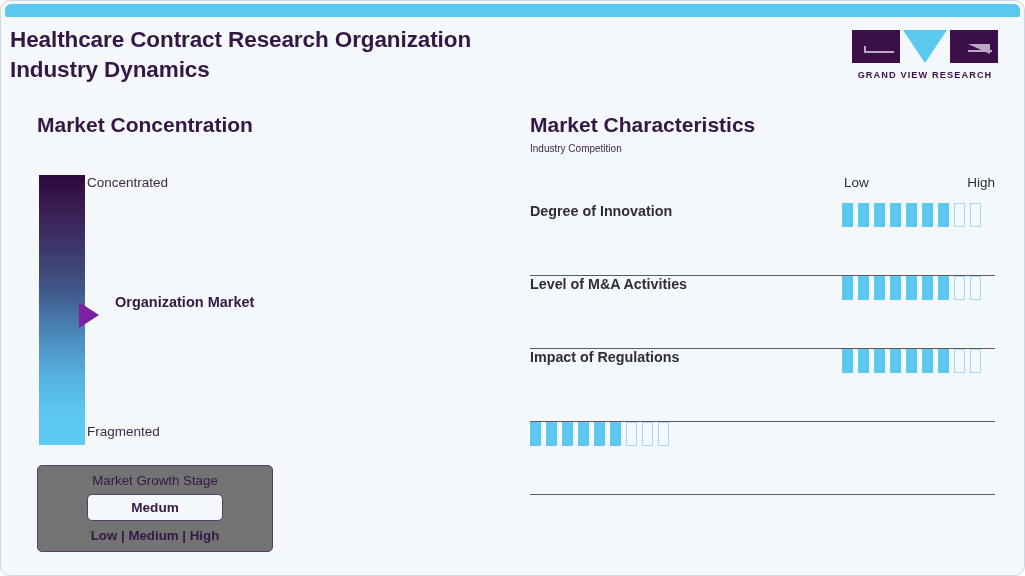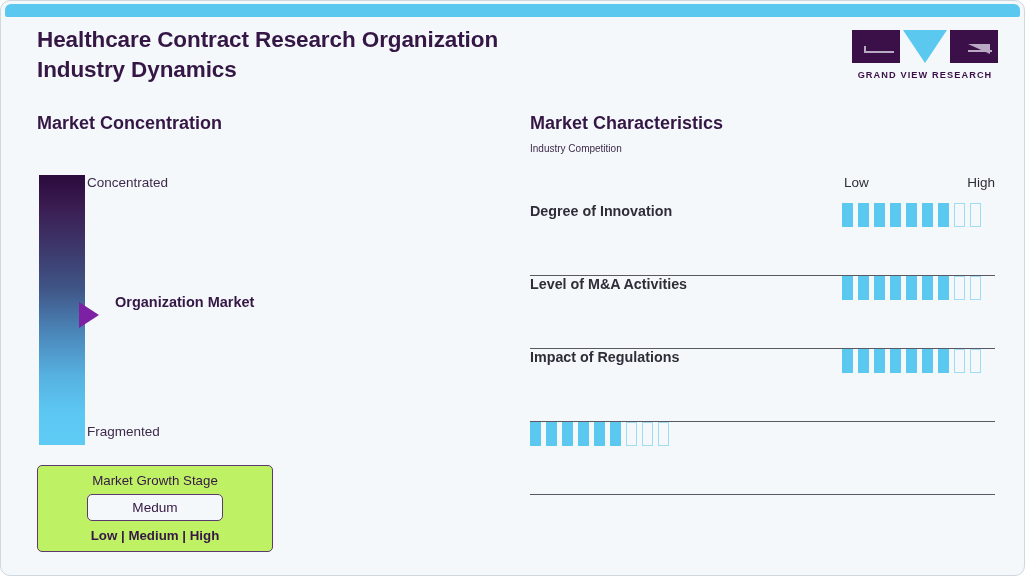--- a/index.html
+++ b/index.html
@@ -27,21 +27,21 @@
     right: 4px;
     height: 13px;
     background: #5bc8f0;
     border-radius: 6px 6px 2px 2px;
   }
 
   
   #header {
     position: absolute;
     top: 24px;
-    left: 36px;
+    left: 9px;
     right: 26px;
     height: 66px;
   }
   #title {
     position: absolute;
     top: 0;
     left: 0;
     width: 640px;
     font-size: 22.5px;
     font-weight: bold;
@@ -94,21 +94,21 @@
     width: 146px;
     text-align: center;
     font-size: 9.2px;
     font-weight: bold;
     letter-spacing: 1.1px;
     color: #3b1049;
   }
 
   
   .section-title {
-    font-size: 18px;
+    font-size: 21px;
     font-weight: bold;
     color: #351745;
   }
   .section-sub {
     font-size: 10px;
     color: #3e2a4a;
   }
 
   
   #left-panel {
@@ -189,40 +189,40 @@
     left: 36px;
     top: 464px;
     width: 480px;
     display: flex;
     gap: 8px;
   }
   .info-box {
     box-sizing: border-box;
     border: 1.3px solid #5b3a6e;
     border-radius: 5px;
-    background: #bef264;
+    background: #737373;
     padding: 7px 10px 8px;
     text-align: center;
   }
   #box-growth-stage { width: 236px; }
   #box-growth-pace { width: 238px; }
   .info-box-title {
     font-size: 13.3px;
     color: #351745;
     margin-bottom: 6px;
   }
   .info-box-value {
     display: block;
     margin: 0 auto 7px;
     box-sizing: border-box;
     border: 1.3px solid #5b3a6e;
     border-radius: 5px;
     background: #f4f8fb;
     font-size: 13.6px;
-    font-weight: normal;
+    font-weight: bold;
     color: #351745;
     padding: 5px 6px;
   }
   #box-growth-stage .info-box-value { width: 136px; }
   #box-growth-pace .info-box-value { width: 122px; }
   .info-box-scale {
     font-size: 13.3px;
     font-weight: bold;
     color: #351745;
   }

